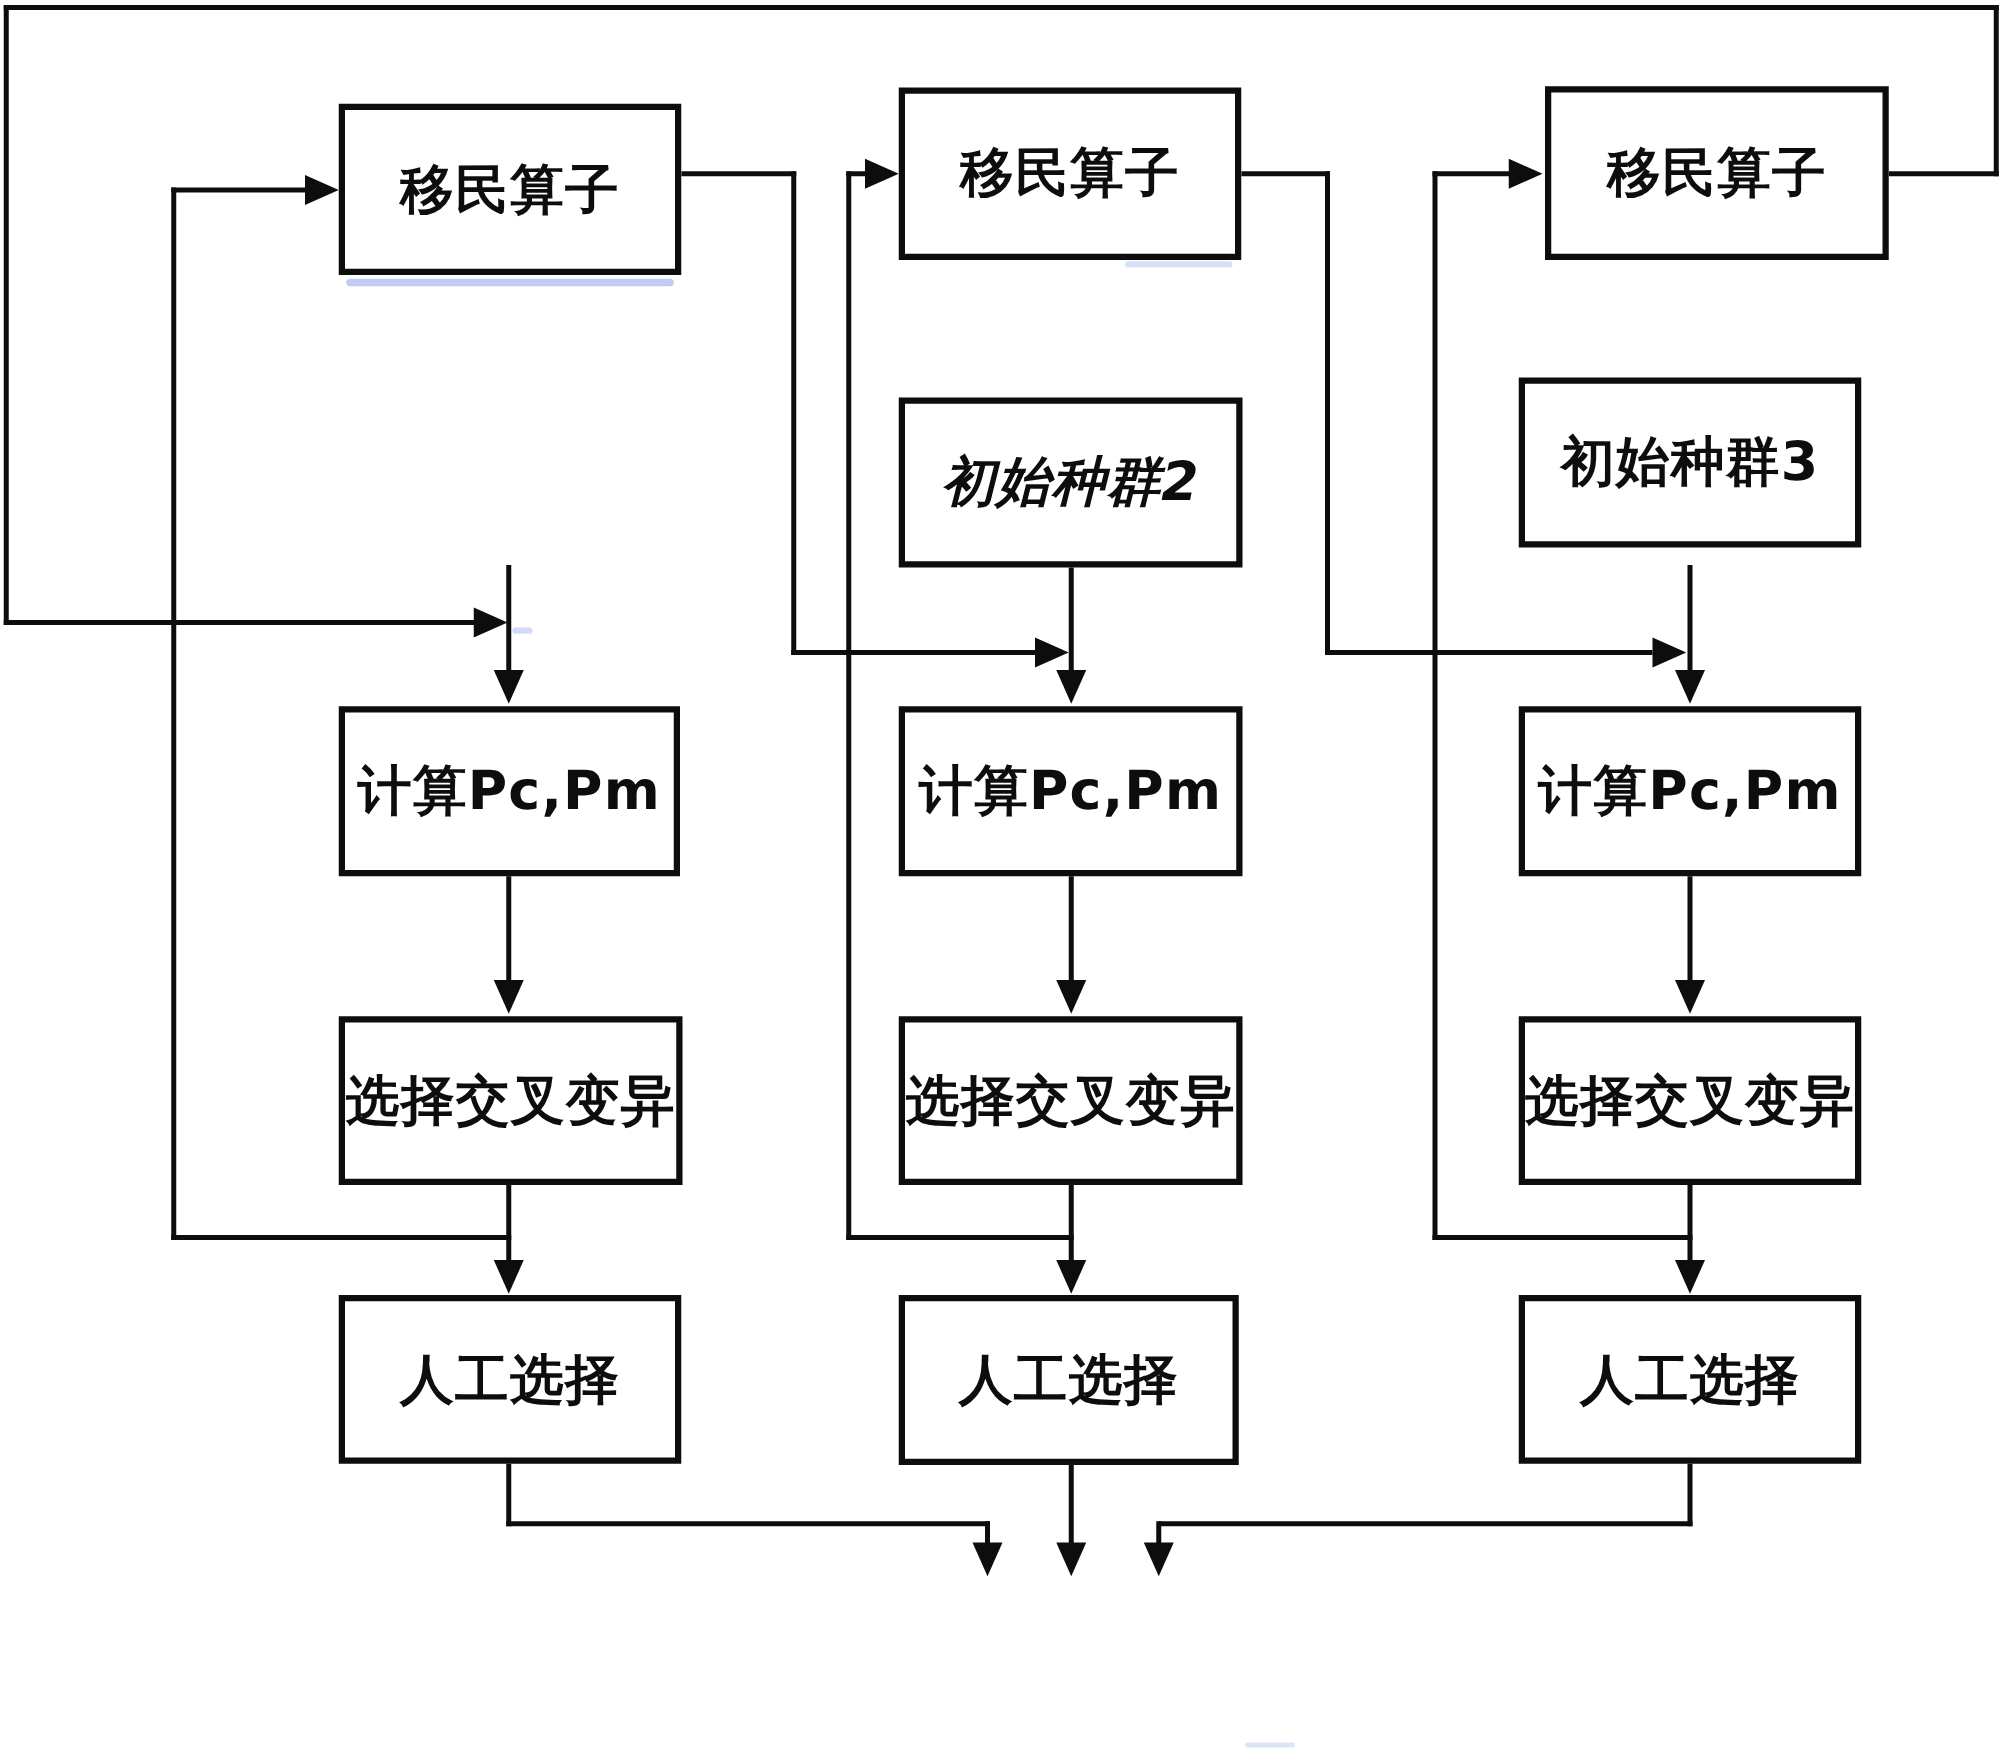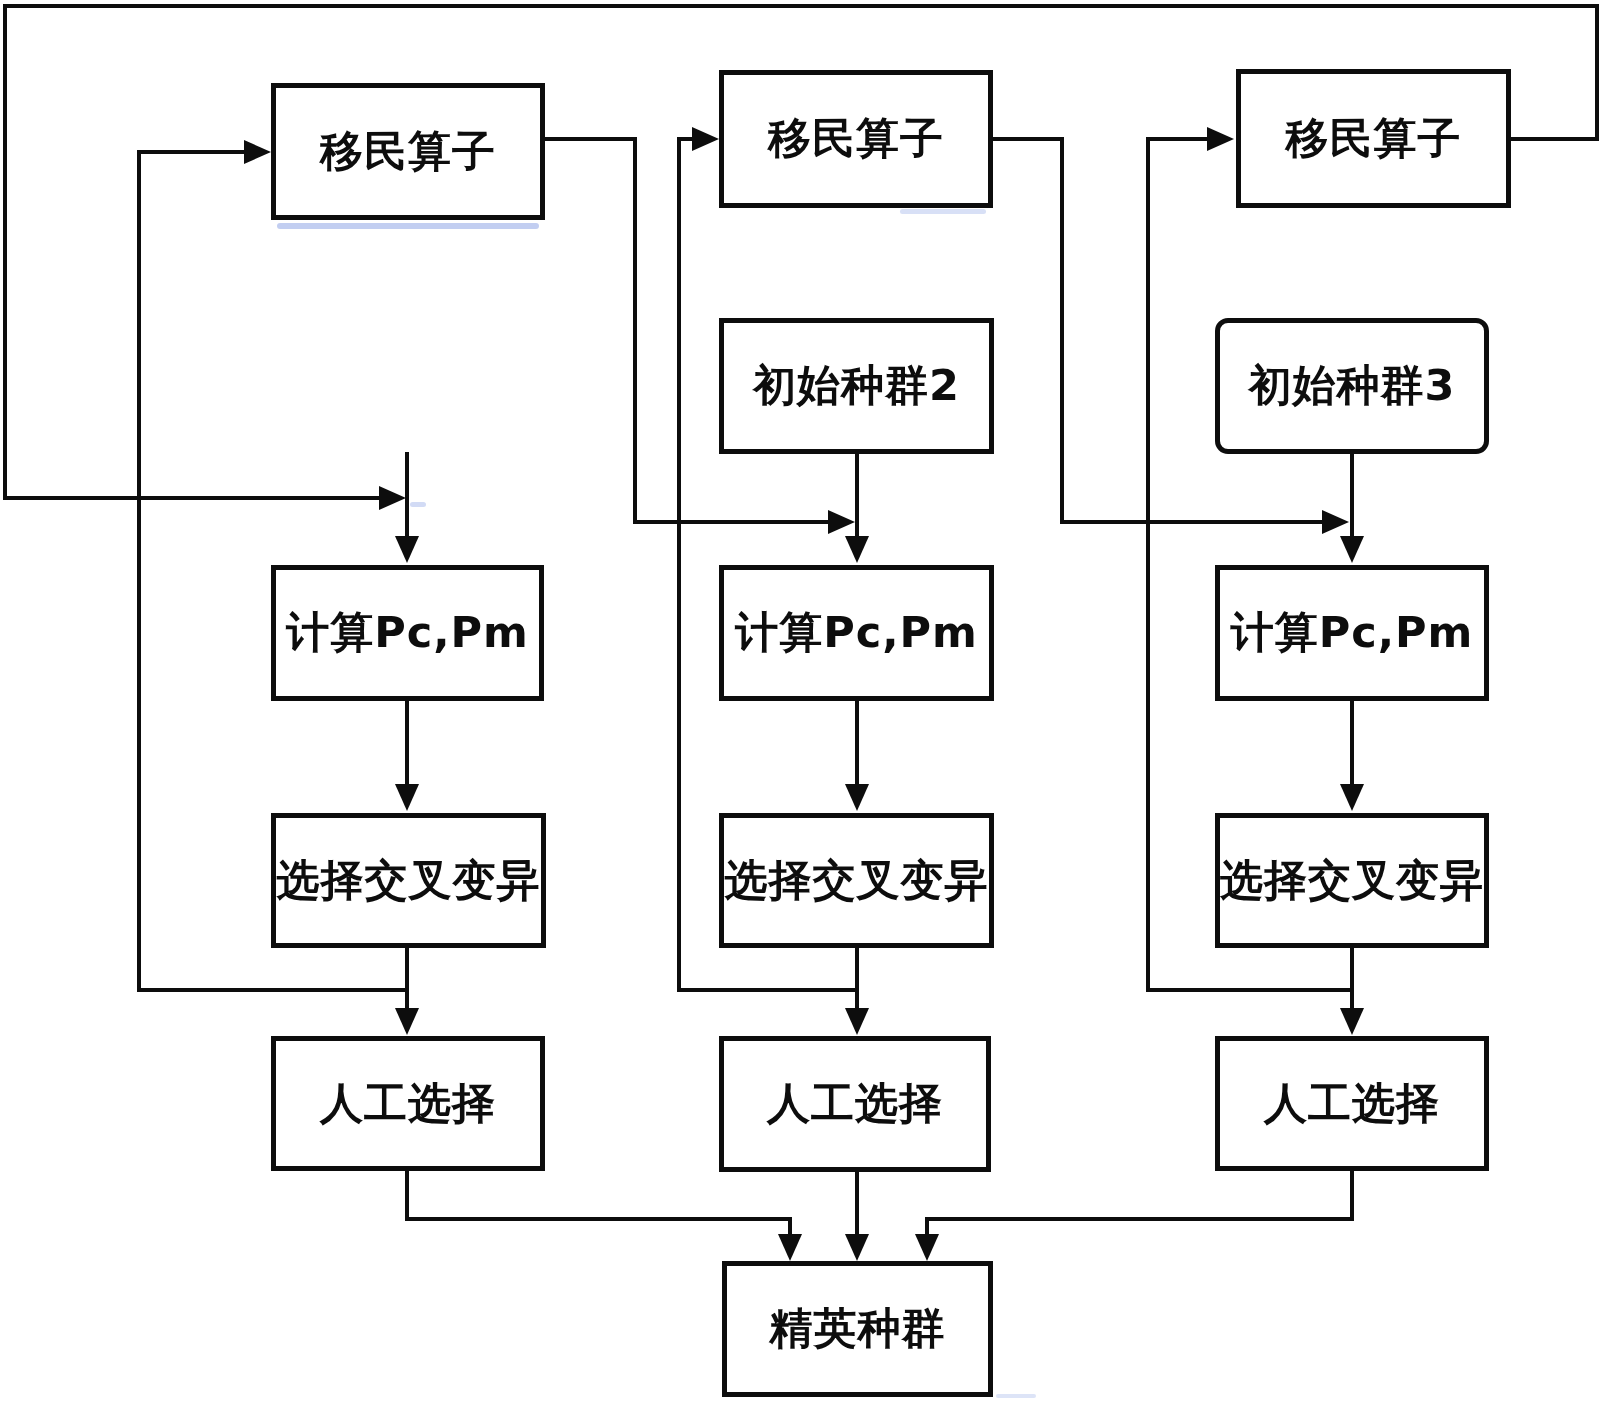--- a/index.html
+++ b/index.html
@@ -112,26 +112,25 @@
   <div class="artifact" style="left:412px;top:566px;width:12px;height:5px;background:rgba(143,166,230,0.35);"></div>
   <div class="artifact" style="left:900px;top:209px;width:86px;height:5px;background:rgba(143,166,230,0.35);"></div>
   <div class="artifact" style="left:996px;top:1394px;width:40px;height:4px;background:rgba(143,166,230,0.30);"></div>
 
   <div class="node" style="left:271px;top:83px;width:274px;height:137px;">移民算子</div>
   <div class="node" style="left:271px;top:565px;width:273px;height:136px;">计算Pc,Pm</div>
   <div class="node" style="left:271px;top:813px;width:275px;height:135px;">选择交叉变异</div>
   <div class="node" style="left:271px;top:1036px;width:274px;height:135px;">人工选择</div>
 
   <div class="node" style="left:719px;top:70px;width:274px;height:138px;">移民算子</div>
-  <div class="node" style="left:719px;top:318px;width:275px;height:136px;">初始种群2</div>
+  <div class="node" style="left:719px;top:318px;width:275px;height:136px;font-style:italic;">初始种群2</div>
   <div class="node" style="left:719px;top:565px;width:275px;height:136px;">计算Pc,Pm</div>
   <div class="node" style="left:719px;top:813px;width:275px;height:135px;">选择交叉变异</div>
   <div class="node" style="left:719px;top:1036px;width:272px;height:136px;">人工选择</div>
 
   <div class="node" style="left:1236px;top:69px;width:275px;height:139px;">移民算子</div>
-  <div class="node" style="left:1215px;top:318px;width:274px;height:136px;border-radius:13px;">初始种群3</div>
+  <div class="node" style="left:1215px;top:302px;width:274px;height:136px;">初始种群3</div>
   <div class="node" style="left:1215px;top:565px;width:274px;height:136px;">计算Pc,Pm</div>
   <div class="node" style="left:1215px;top:813px;width:274px;height:135px;">选择交叉变异</div>
   <div class="node" style="left:1215px;top:1036px;width:274px;height:135px;">人工选择</div>
 
-  <div class="node" style="left:722px;top:1261px;width:271px;height:136px;">精英种群</div>
 
 </div>
 
 </body></html>

